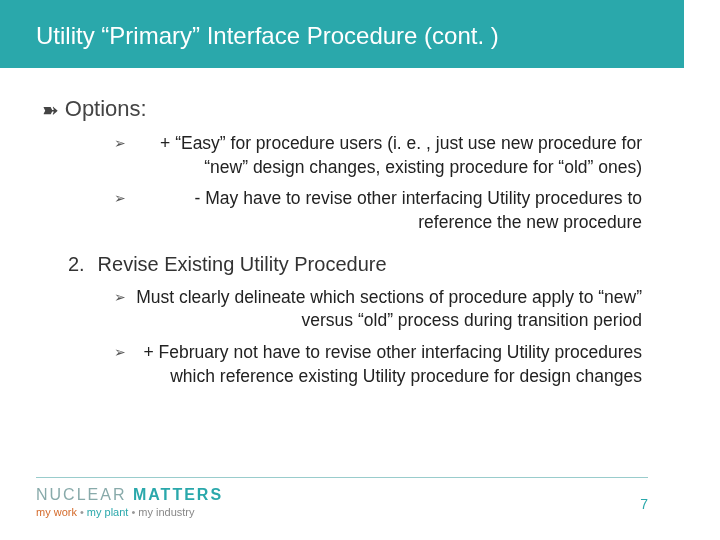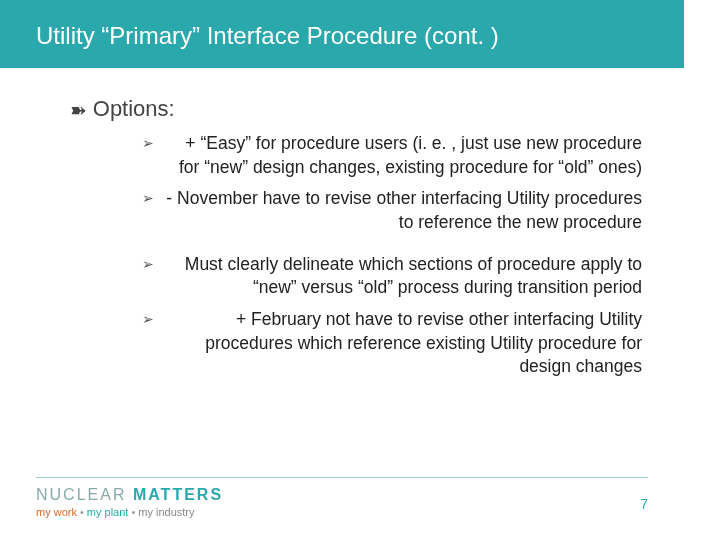--- a/index.html
+++ b/index.html
@@ -1,20 +1,20 @@
 <!DOCTYPE html>
 <html><head>
 <meta charset="utf-8">
 <style>
   * { margin: 0; padding: 0; box-sizing: border-box; }
   html, body { width: 720px; height: 540px; font-family: Arial, Helvetica, sans-serif; background: #fff; }
   .slide { width: 684px; height: 540px; position: relative; background: #fff; }
   .title-bar { background: #2aa8ab; padding: 22px 36px 18px 36px; }
   .title-bar h1 { color: #fff; font-weight: 400; font-size: 24px; }
-  .body { padding: 28px 42px 0 42px; color: #222; margin-left: 28px; }
+  .body { padding: 28px 42px 0 42px; color: #222; }
   .lvl-options { font-size: 22px; color: #444; margin-bottom: 10px; }
   .lvl-options .bullet { display: inline-block; margin-right: 6px; font-size: 20px; vertical-align: middle; }
   .num-item { margin: 6px 0 10px 26px; font-size: 20px; color: #333; }
   .num-item .num { display: inline-block; width: 24px; }
   .sub-list { margin: 8px 0 18px 72px; }
   .sub-item { font-size: 17.5px; color: #222; line-height: 1.35; margin-bottom: 8px; display: flex; }
   .sub-item .tri { flex: 0 0 20px; color: #555; font-size: 14px; padding-top: 2px; }
   .sub-item .txt { flex: 1; text-align: right; }
   .footer-area { position: absolute; left: 36px; right: 36px; bottom: 22px; }
   .hr { border: none; border-top: 1px solid #9cc; margin-bottom: 8px; }
@@ -43,24 +43,28 @@
       <span class="bullet">➽</span><span>Options:</span>
     </div>
 
     <div class="sub-list">
       <div class="sub-item">
         <span class="tri">➢</span>
         <span class="txt">+ “Easy” for procedure users (i. e. , just use new procedure for “new” design changes, existing procedure for “old” ones)</span>
       </div>
       <div class="sub-item">
         <span class="tri">➢</span>
-        <span class="txt">- November have to revise other interfacing Utility procedures to reference the new procedure</span>
+        <span class="txt">- May have to revise other interfacing Utility procedures to reference the new procedure</span>
       </div>
     </div>
 
+    <div class="num-item">
+      <span class="num">2.</span>
+      <span>Revise Existing Utility Procedure</span>
+    </div>
     <div class="sub-list">
       <div class="sub-item">
         <span class="tri">➢</span>
         <span class="txt">Must clearly delineate which sections of procedure apply to “new” versus “old” process during transition period</span>
       </div>
       <div class="sub-item">
         <span class="tri">➢</span>
         <span class="txt">+ February not have to revise other interfacing Utility procedures which reference existing Utility procedure for design changes</span>
       </div>
     </div>

